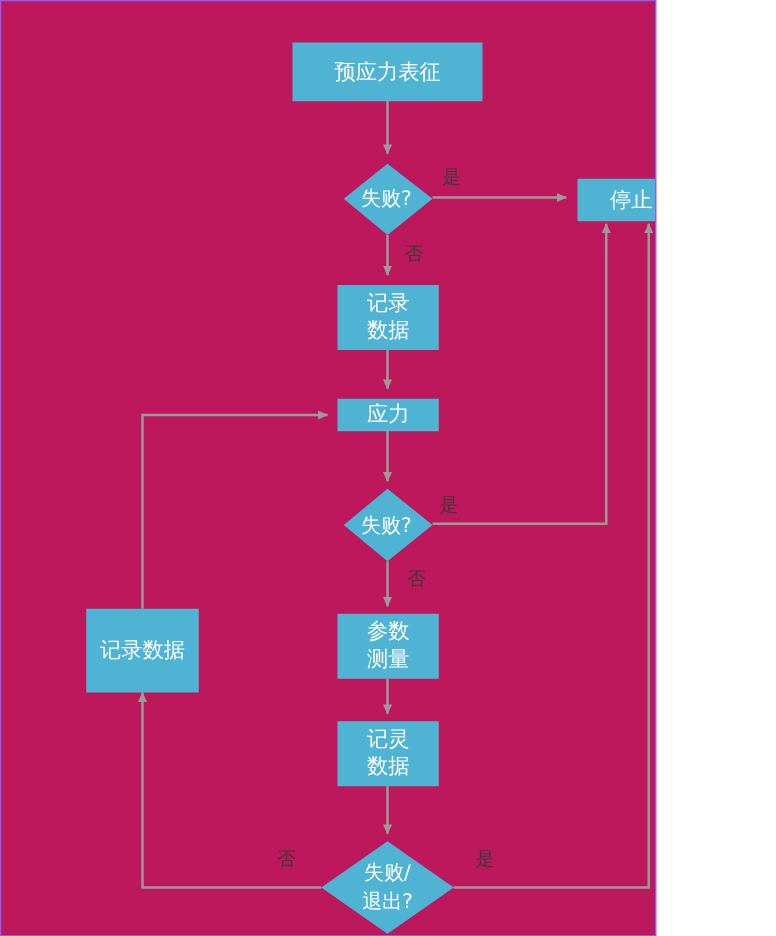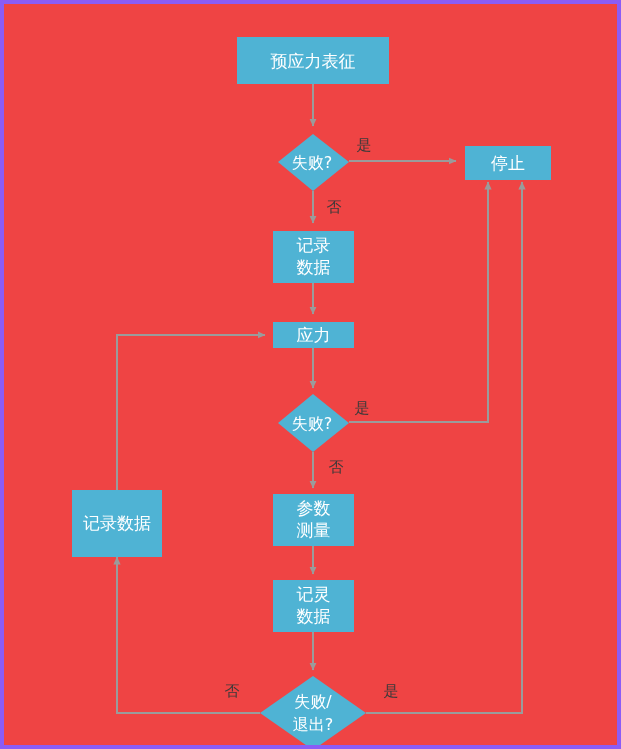--- a/index.html
+++ b/index.html
@@ -5,24 +5,24 @@
   html, body {
     margin: 0;
     padding: 0;
     background: #ffffff;
   }
   body {
     font-family: "DejaVu Sans", "Liberation Sans", sans-serif;
   }
   #canvas-frame {
     position: relative;
-    width: 621px;
+    width: 525px;
     height: 749px;
-    background: #ef4444;
-    border: 4px solid #8b5cf6;
+    background: #be185d;
+    border: 1px solid #8b5cf6;
     box-sizing: border-box;
     overflow: hidden;
   }
   svg#flowchart {
     display: block;
     width: 619px;
     height: 747px;
   }
   .node-shape {
     fill: #4fb3d4;

